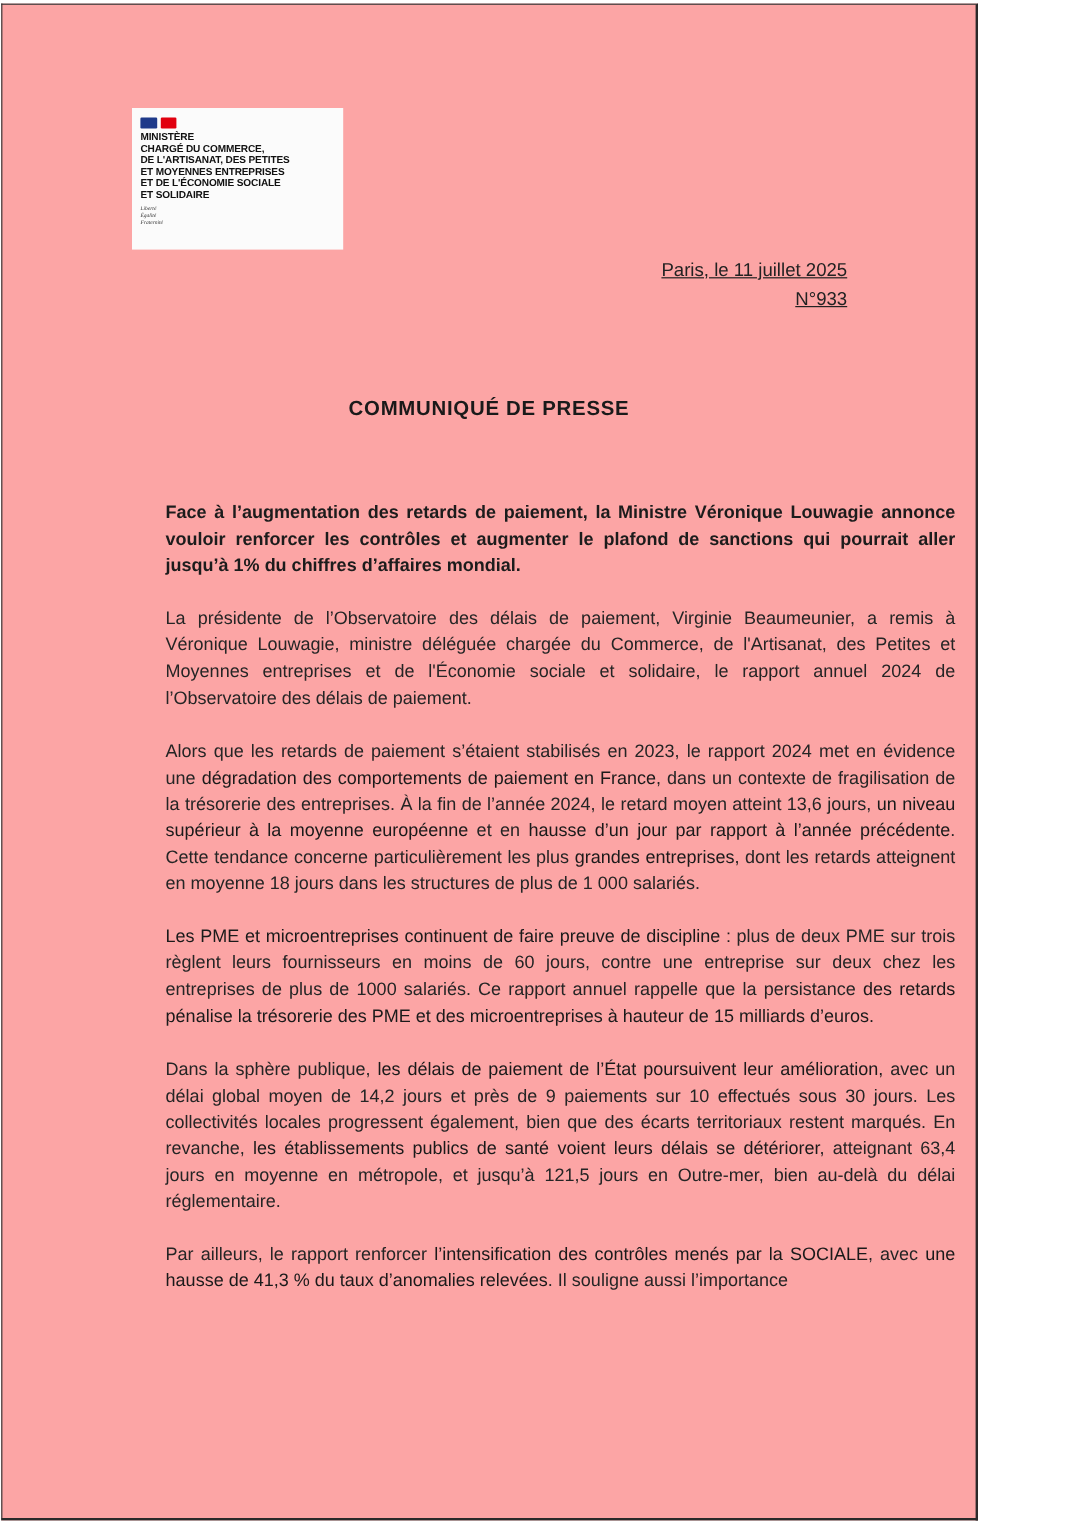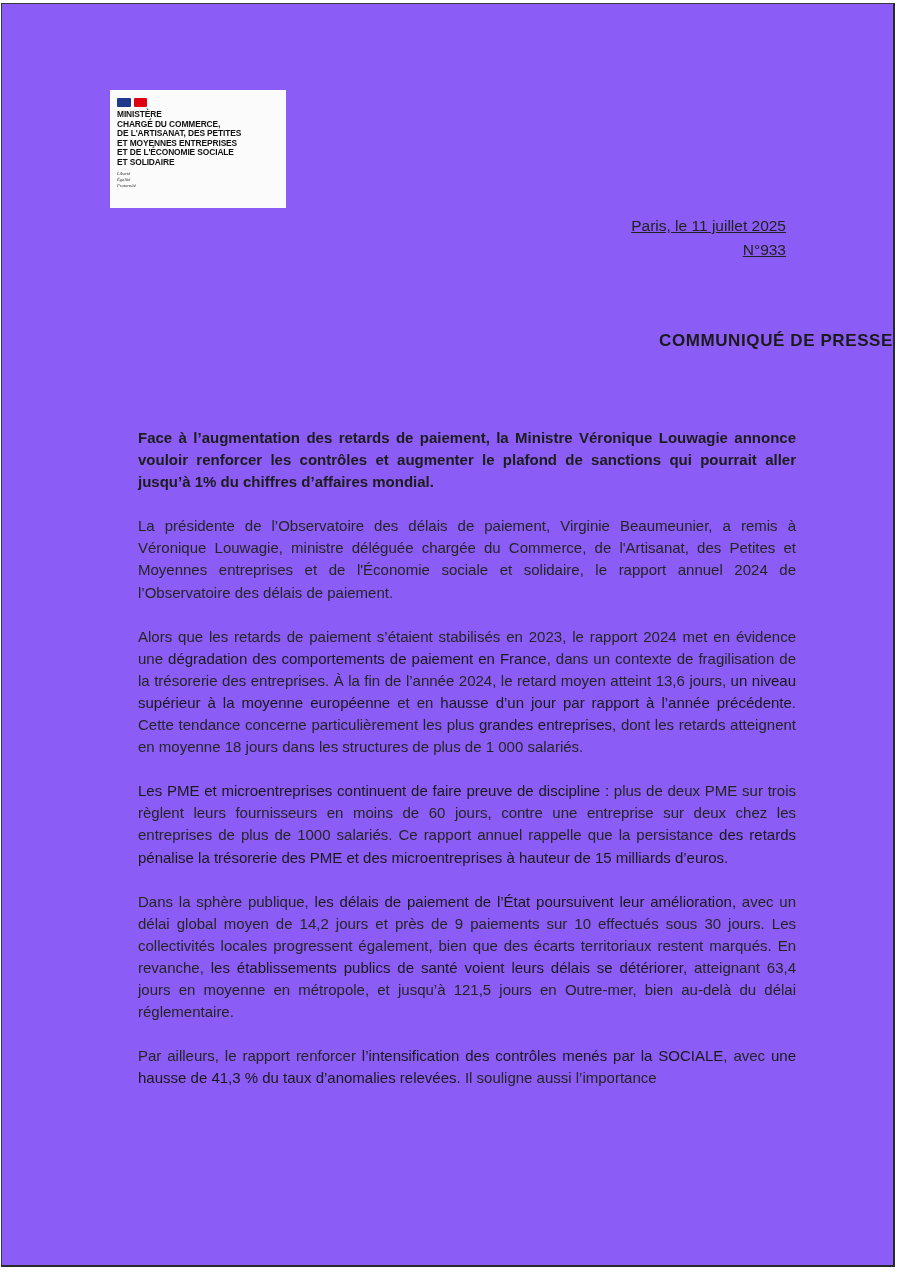--- a/index.html
+++ b/index.html
@@ -12,26 +12,26 @@
       height: 1271px;
       overflow: hidden;
       position: relative;
       font-family: "Liberation Sans", "DejaVu Sans", sans-serif;
       color: #222222;
     }
     .page {
       position: absolute;
       left: 1px;
       top: 3px;
-      width: 894px;
+      width: 814px;
       height: 1264px;
       border: 1px solid #3a3a3a;
       border-right: 2px solid #2a2a2a;
       border-bottom: 2px solid #2a2a2a;
-      background: #8b5cf6;
+      background: #fca5a5;
       box-sizing: border-box;
     }
     .logo-block {
       position: absolute;
       left: 108px;
       top: 86px;
       width: 176px;
       height: 118px;
       background: #fbfbfb;
       box-sizing: border-box;
@@ -80,37 +80,37 @@
       font-size: 15.5px;
       line-height: 24px;
       color: #222222;
       text-decoration: underline;
     }
     .title {
       position: absolute;
       left: 0;
       right: 0;
       top: 327px;
-      text-align: right;
+      text-align: center;
       font-weight: bold;
       font-size: 17px;
       letter-spacing: 0.6px;
       color: #1a1a1a;
     }
     .body-text {
       position: absolute;
       left: 136px;
       top: 413px;
       width: 658px;
       font-size: 15px;
       line-height: 22.1px;
       color: #252525;
     }
     .body-text p {
-      margin: 10px 0 22px 0;
+      margin: 0 0 22px 0;
       text-align: justify;
     }
     .body-text p.lead {
       font-weight: bold;
       color: #1c1c1c;
       margin-bottom: 22px;
     }
     .body-text strong {
       font-weight: normal;
       color: #1a1a1a;

